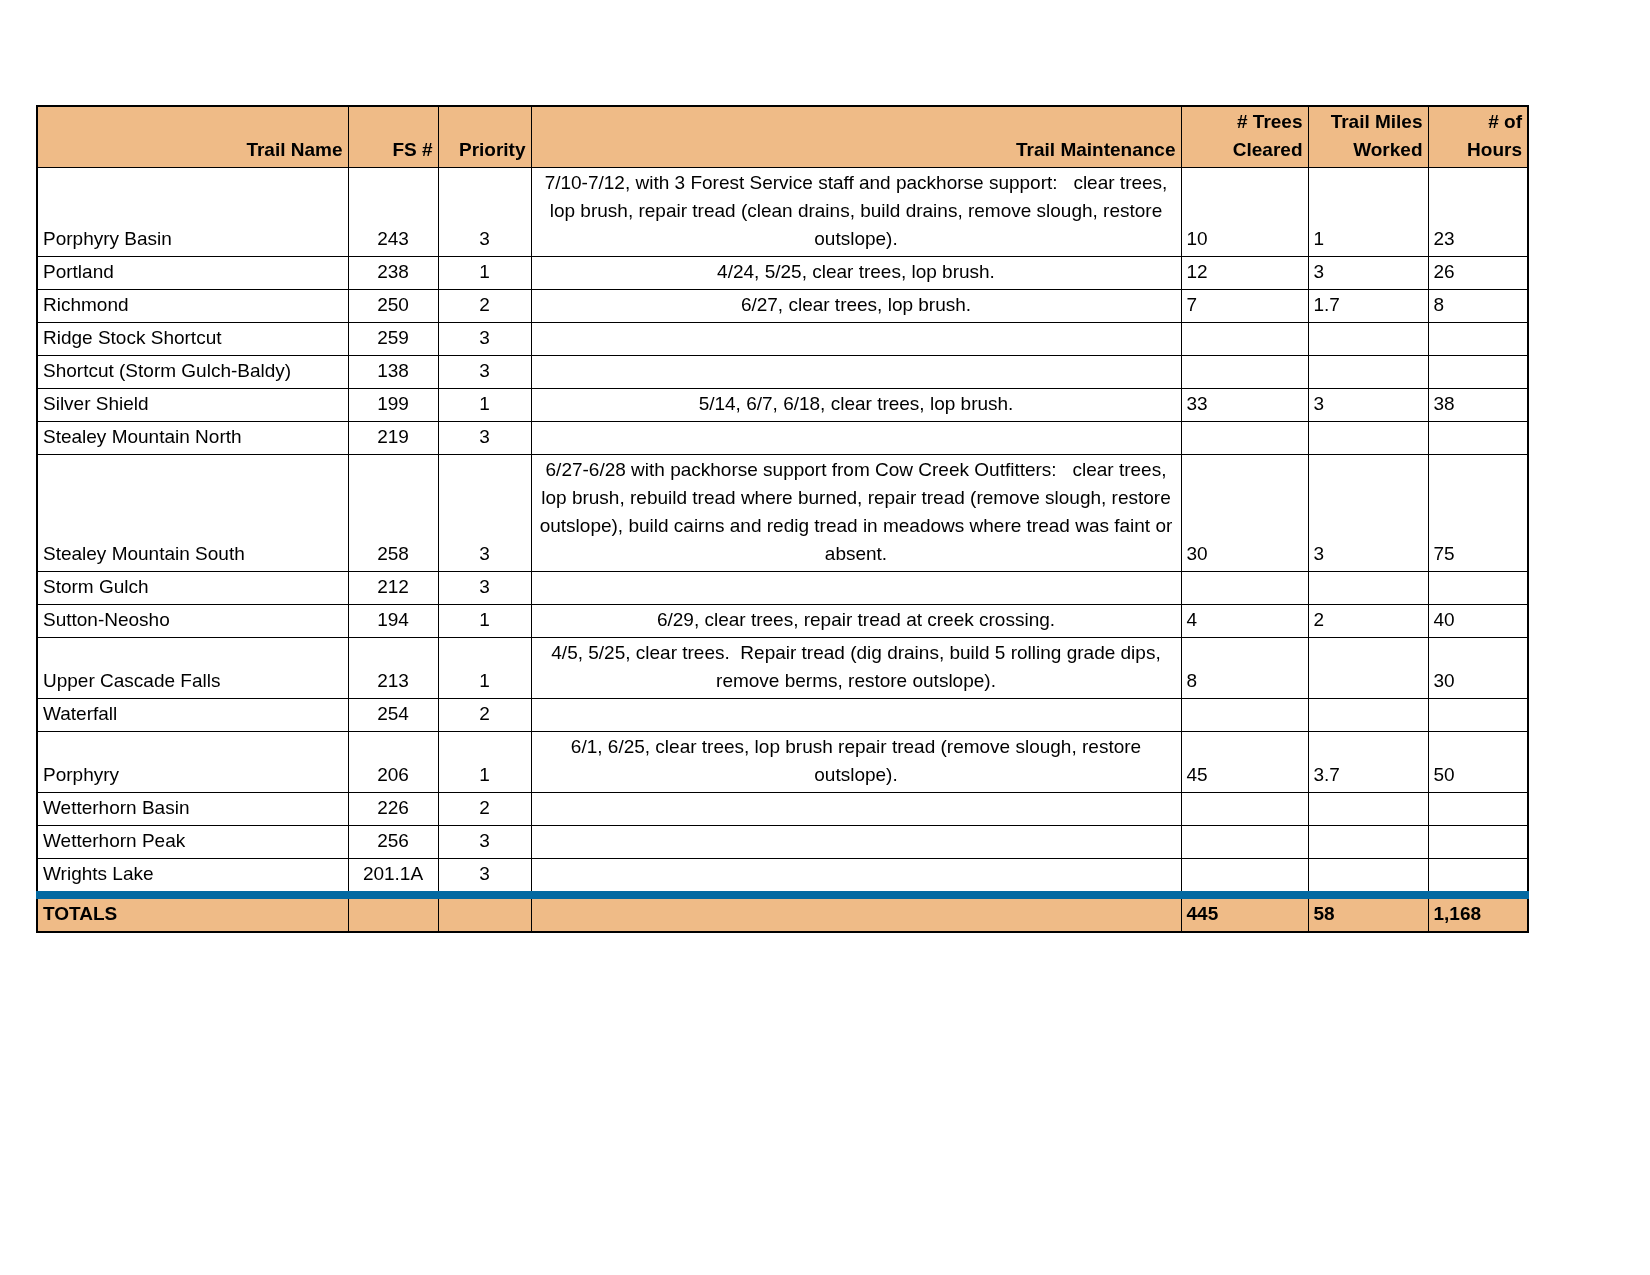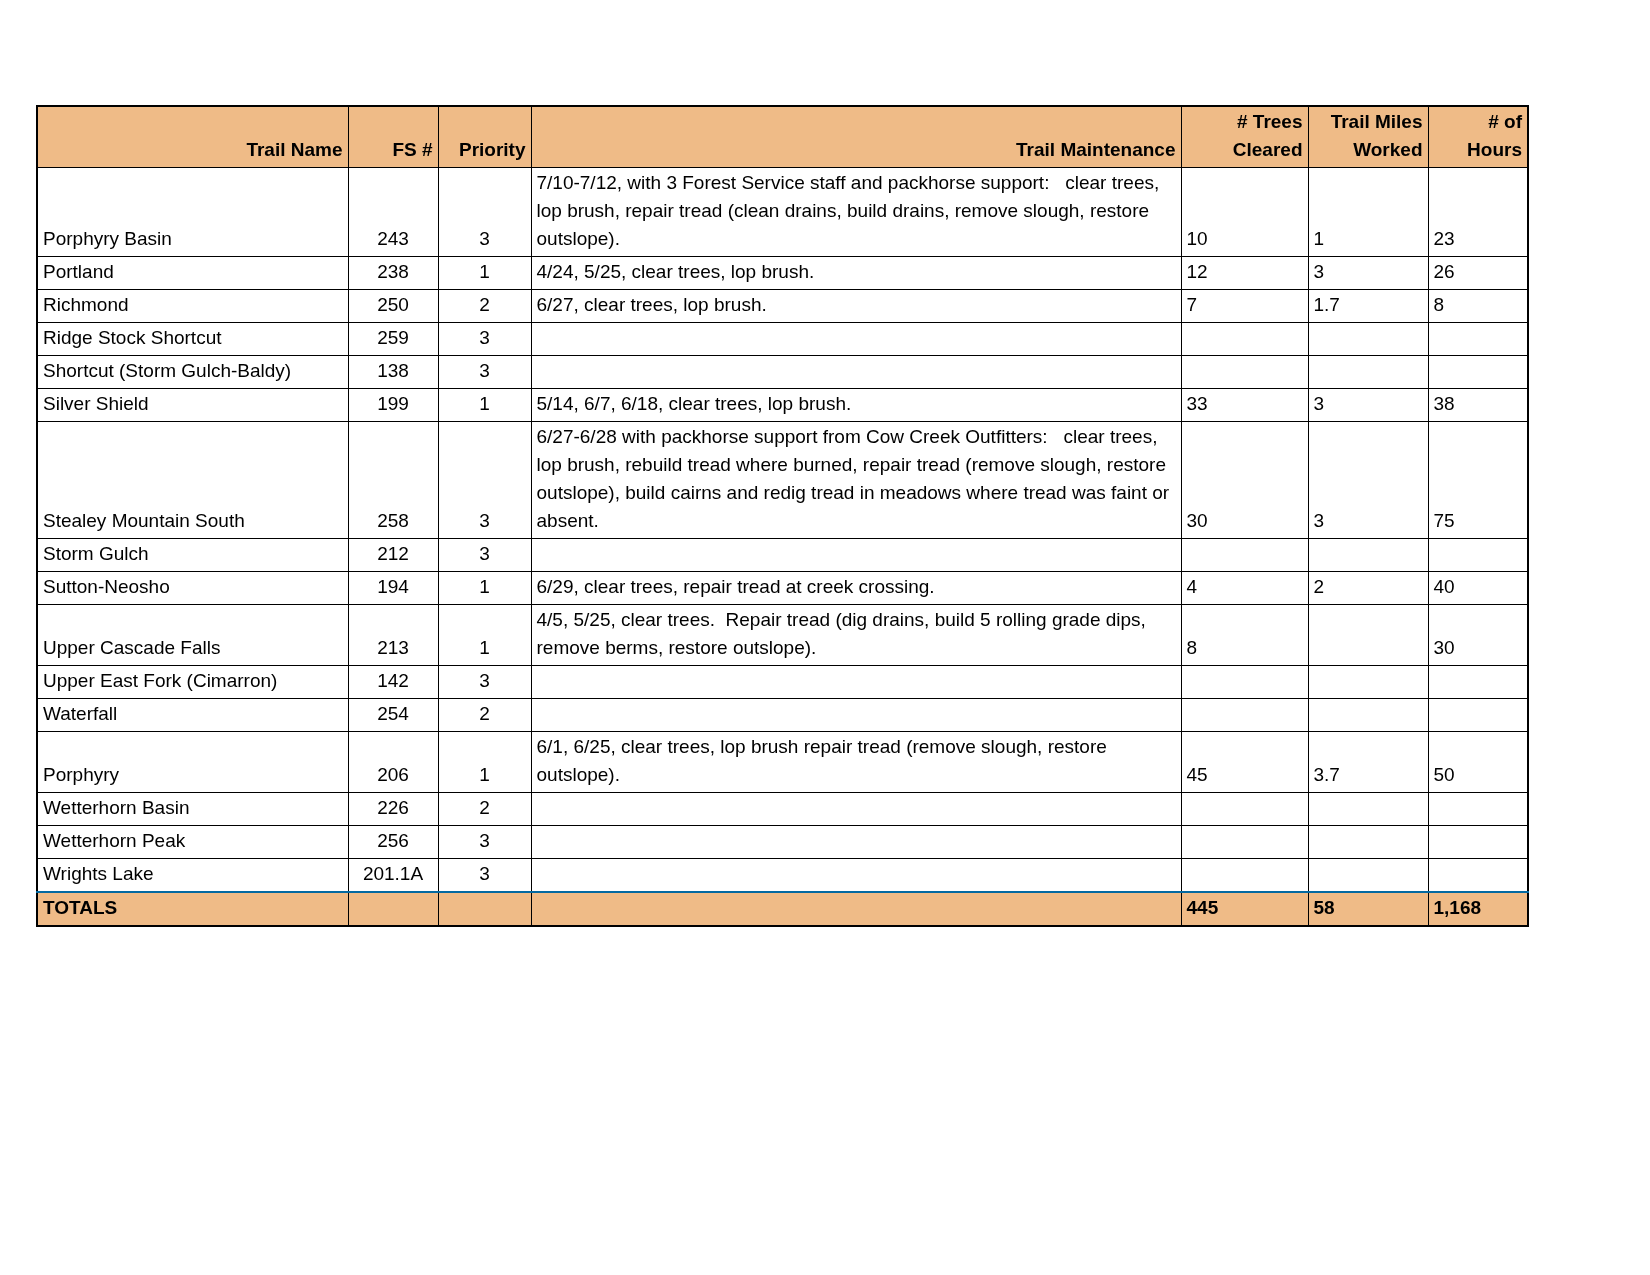--- a/index.html
+++ b/index.html
@@ -39,28 +39,28 @@
     white-space: pre-line;
     height: 55px;
   }
   .trail-table tbody td {
     height: 25px;
   }
   .c-name { text-align: left; white-space: nowrap; }
   .c-fs   { text-align: center; }
   .c-pri  { text-align: center; }
   .c-maint {
-    text-align: left;
+    text-align: center;
     white-space: pre-wrap;
   }
   .c-num  { }
   .trail-table tfoot td {
     background: #EFBB87;
     font-weight: bold;
-    border-top: 2px solid #0369a1;
+    border-top: 8px solid #0369a1;
   }
 </style>
 </head>
 <body>
 
 <div class="page">
   <table class="trail-table">
     <colgroup>
       <col style="width:311px">
       <col style="width:90px">
@@ -133,20 +133,29 @@
         <tr>
     <td class="c-name">Silver Shield</td>
     <td class="c-fs">199</td>
     <td class="c-pri">1</td>
     <td class="c-maint">5/14, 6/7, 6/18, clear trees, lop brush.</td>
     <td class="c-num">33</td>
     <td class="c-num">3</td>
     <td class="c-num">38</td>
   </tr>
         <tr>
+    <td class="c-name">Stealey Mountain North</td>
+    <td class="c-fs">219</td>
+    <td class="c-pri">3</td>
+    <td class="c-maint"></td>
+    <td class="c-num"></td>
+    <td class="c-num"></td>
+    <td class="c-num"></td>
+  </tr>
+        <tr>
     <td class="c-name">Stealey Mountain South</td>
     <td class="c-fs">258</td>
     <td class="c-pri">3</td>
     <td class="c-maint">6/27-6/28 with packhorse support from Cow Creek Outfitters:   clear trees, lop brush, rebuild tread where burned, repair tread (remove slough, restore outslope), build cairns and redig tread in meadows where tread was faint or absent.</td>
     <td class="c-num">30</td>
     <td class="c-num">3</td>
     <td class="c-num">75</td>
   </tr>
         <tr>
     <td class="c-name">Storm Gulch</td>
@@ -167,29 +176,20 @@
     <td class="c-num">40</td>
   </tr>
         <tr>
     <td class="c-name">Upper Cascade Falls</td>
     <td class="c-fs">213</td>
     <td class="c-pri">1</td>
     <td class="c-maint">4/5, 5/25, clear trees.  Repair tread (dig drains, build 5 rolling grade dips, remove berms, restore outslope).</td>
     <td class="c-num">8</td>
     <td class="c-num"></td>
     <td class="c-num">30</td>
-  </tr>
-        <tr>
-    <td class="c-name">Upper East Fork (Cimarron)</td>
-    <td class="c-fs">142</td>
-    <td class="c-pri">3</td>
-    <td class="c-maint"></td>
-    <td class="c-num"></td>
-    <td class="c-num"></td>
-    <td class="c-num"></td>
   </tr>
         <tr>
     <td class="c-name">Waterfall</td>
     <td class="c-fs">254</td>
     <td class="c-pri">2</td>
     <td class="c-maint"></td>
     <td class="c-num"></td>
     <td class="c-num"></td>
     <td class="c-num"></td>
   </tr>

